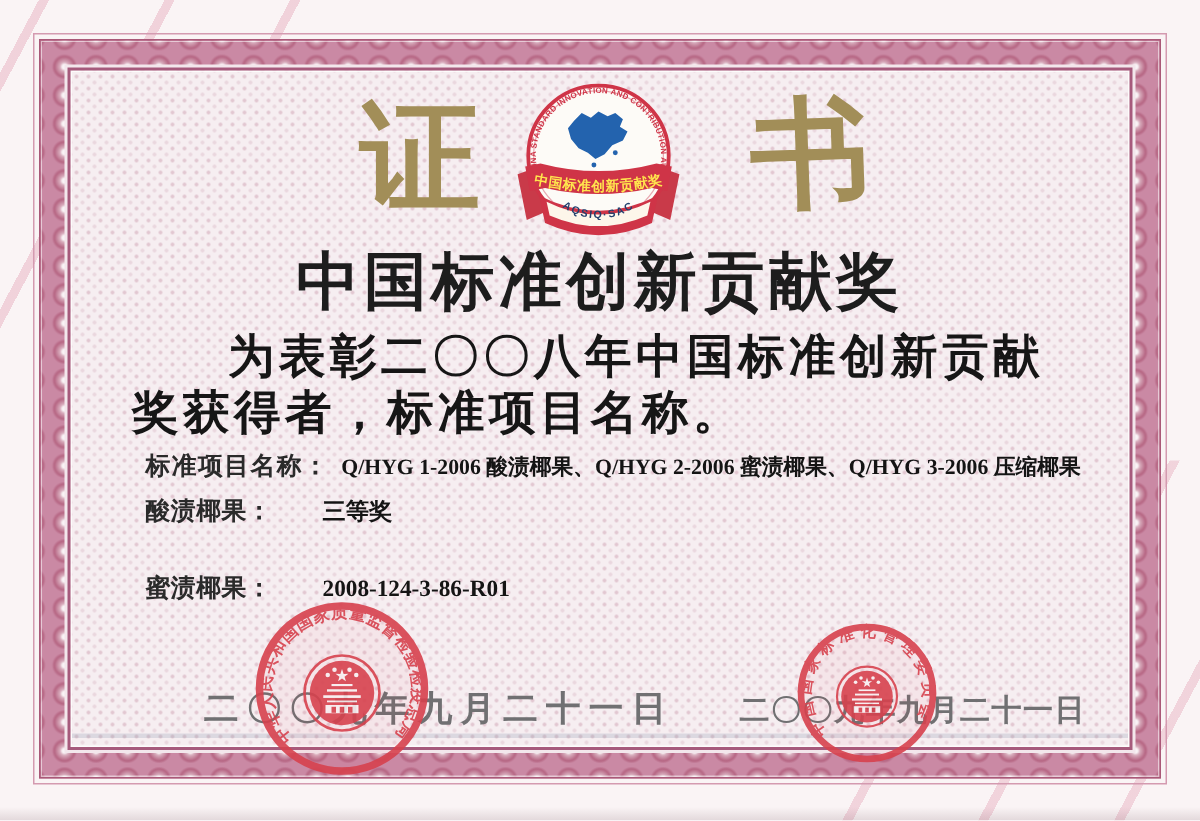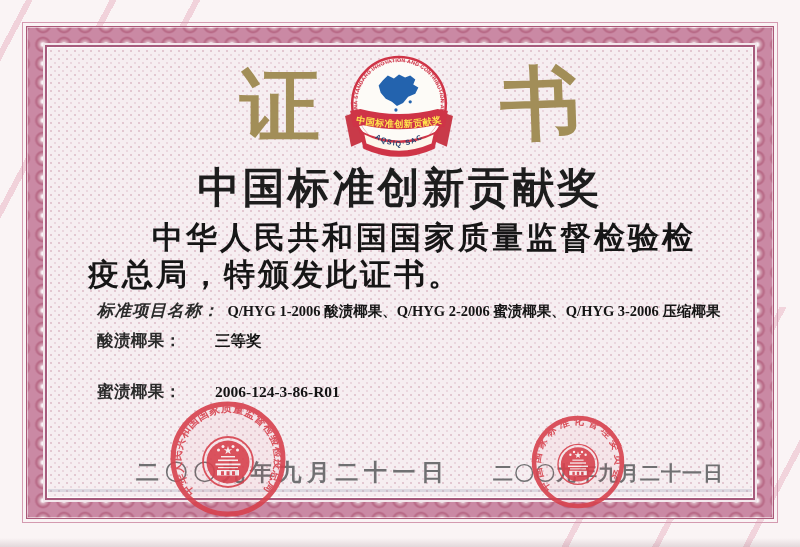--- a/index.html
+++ b/index.html
@@ -45,21 +45,21 @@
     font-size:31px;line-height:37px;font-weight:bold;color:#161616;
     letter-spacing:3px;text-indent:64px;}
   
   .field-row{position:absolute;left:97px;white-space:nowrap;}
   .field-row.r1{top:300px;}
   .field-row.r2{top:330px;}
   .field-row.r3{top:356px;}
   .field-row.r4{top:381px;}
   .field-label{display:inline-block;width:84px;text-align:justify;text-align-last:justify;
     font-size:16.5px;font-weight:bold;color:#2a2a2a;vertical-align:baseline;}
-  .field-row.r1 .field-label{width:auto;text-align:center;text-align-last:auto;letter-spacing:1px;font-style:italic;}
+  .field-row.r1 .field-label{width:auto;text-align:center;text-align-last:auto;letter-spacing:1px;}
   .field-value{display:inline-block;margin-left:34px;font-size:15.5px;font-weight:bold;color:#141414;font-family:Liberation Serif, serif;}
   .field-row.r1 .field-value{margin-left:8px;font-size:14.5px;}
   
   .scan-line{position:absolute;left:48px;right:48px;top:489px;height:3px;
     background:rgba(150,162,178,.28);}
   
   .issue-date{position:absolute;color:#707072;font-weight:bold;}
   .issue-date.left{left:136px;top:457px;font-size:23px;letter-spacing:5.5px;}
   .issue-date.right{left:493px;top:460px;font-size:20px;letter-spacing:1px;}
   
@@ -105,30 +105,30 @@
       <path id="medalRib" d="M 16,69 Q 55,76.5 94,69" fill="none"></path>
       <text font-size="9" font-weight="bold" fill="#ffe44d" letter-spacing="0.5">
         <textPath href="#medalRib" startOffset="50%" text-anchor="middle">中国标准创新贡献奖</textPath>
       </text>
     </svg>
 
     <div class="title-char shu">书</div>
 
     <div class="heading">中国标准创新贡献奖</div>
 
-    <div class="body-text">中华人民共和国国家质量监督检验检疫总局，特颁发此证书。</div>
+    <div class="body-text">为表彰二〇〇八年中国标准创新贡献奖获得者，标准项目名称。</div>
 
     <div class="field-row r1">
       <span class="field-label">标准项目名称：</span><span class="field-value">Q/HYG 1-2006 酸渍椰果、Q/HYG 2-2006 蜜渍椰果、Q/HYG 3-2006 压缩椰果</span>
     </div>
     <div class="field-row r2">
       <span class="field-label">酸渍椰果：</span><span class="field-value">三等奖</span>
     </div>
     <div class="field-row r4">
-      <span class="field-label">蜜渍椰果：</span><span class="field-value">2006-124-3-86-R01</span>
+      <span class="field-label">蜜渍椰果：</span><span class="field-value">2008-124-3-86-R01</span>
     </div>
 
     <div class="scan-line"></div>
 
     <div class="issue-date left">二〇〇九年九月二十一日</div>
     <div class="issue-date right">二〇〇九年九月二十一日</div>
 
     <svg class="seal left" viewBox="0 0 120 120" width="120" height="120">
       <circle cx="60" cy="60" r="55" fill="rgba(216,66,79,0.06)" stroke="#d7424e" stroke-width="5"></circle>
       <path id="sealArcL" d="M 26.8,93.2 A 47,47 0 1 1 93.2,93.2" fill="none"></path>

